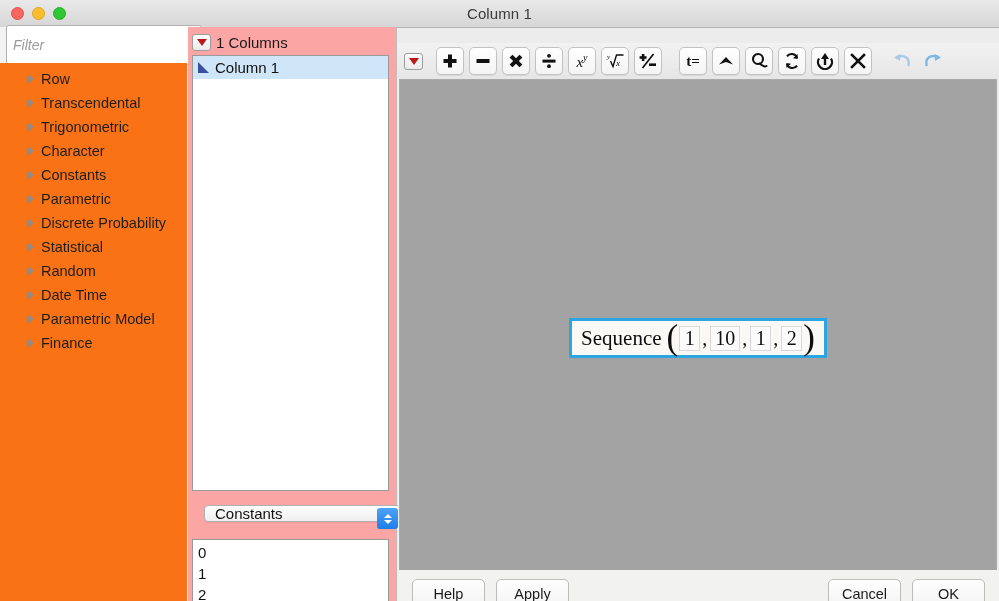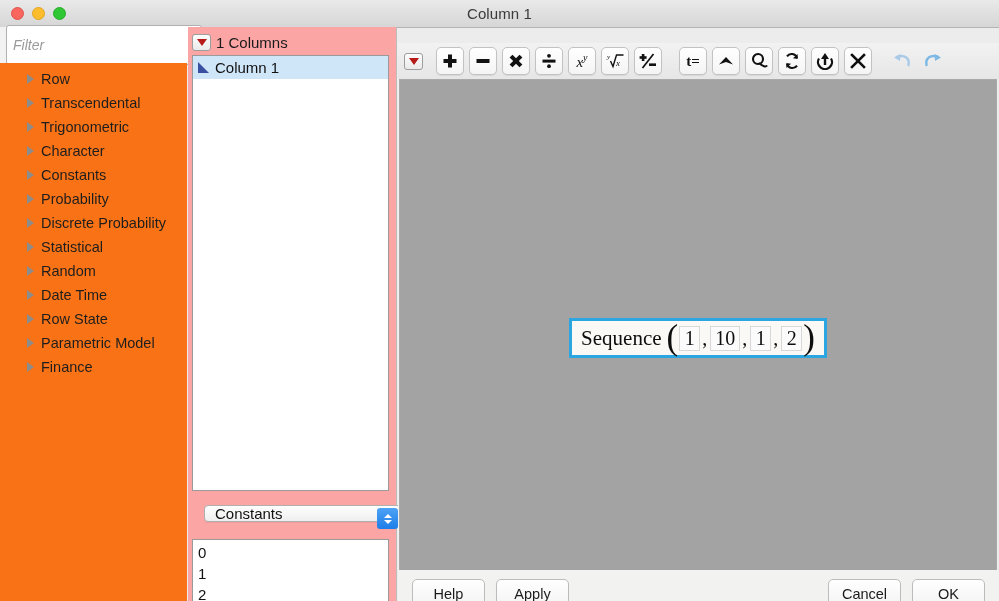--- a/index.html
+++ b/index.html
@@ -225,41 +225,37 @@
       <div class="func-item">
         <span class="tri"></span>
         <span>Character</span>
       </div>
       <div class="func-item">
         <span class="tri"></span>
         <span>Constants</span>
       </div>
       <div class="func-item">
         <span class="tri"></span>
-        <span>Probability</span>
+        <span>Parametric</span>
       </div>
       <div class="func-item">
         <span class="tri"></span>
         <span>Discrete Probability</span>
       </div>
       <div class="func-item">
         <span class="tri"></span>
         <span>Statistical</span>
       </div>
       <div class="func-item">
         <span class="tri"></span>
         <span>Random</span>
       </div>
       <div class="func-item">
         <span class="tri"></span>
         <span>Date Time</span>
-      </div>
-      <div class="func-item">
-        <span class="tri"></span>
-        <span>Row State</span>
       </div>
       <div class="func-item">
         <span class="tri"></span>
         <span>Parametric Model</span>
       </div>
       <div class="func-item">
         <span class="tri"></span>
         <span>Finance</span>
       </div>
     </div>

